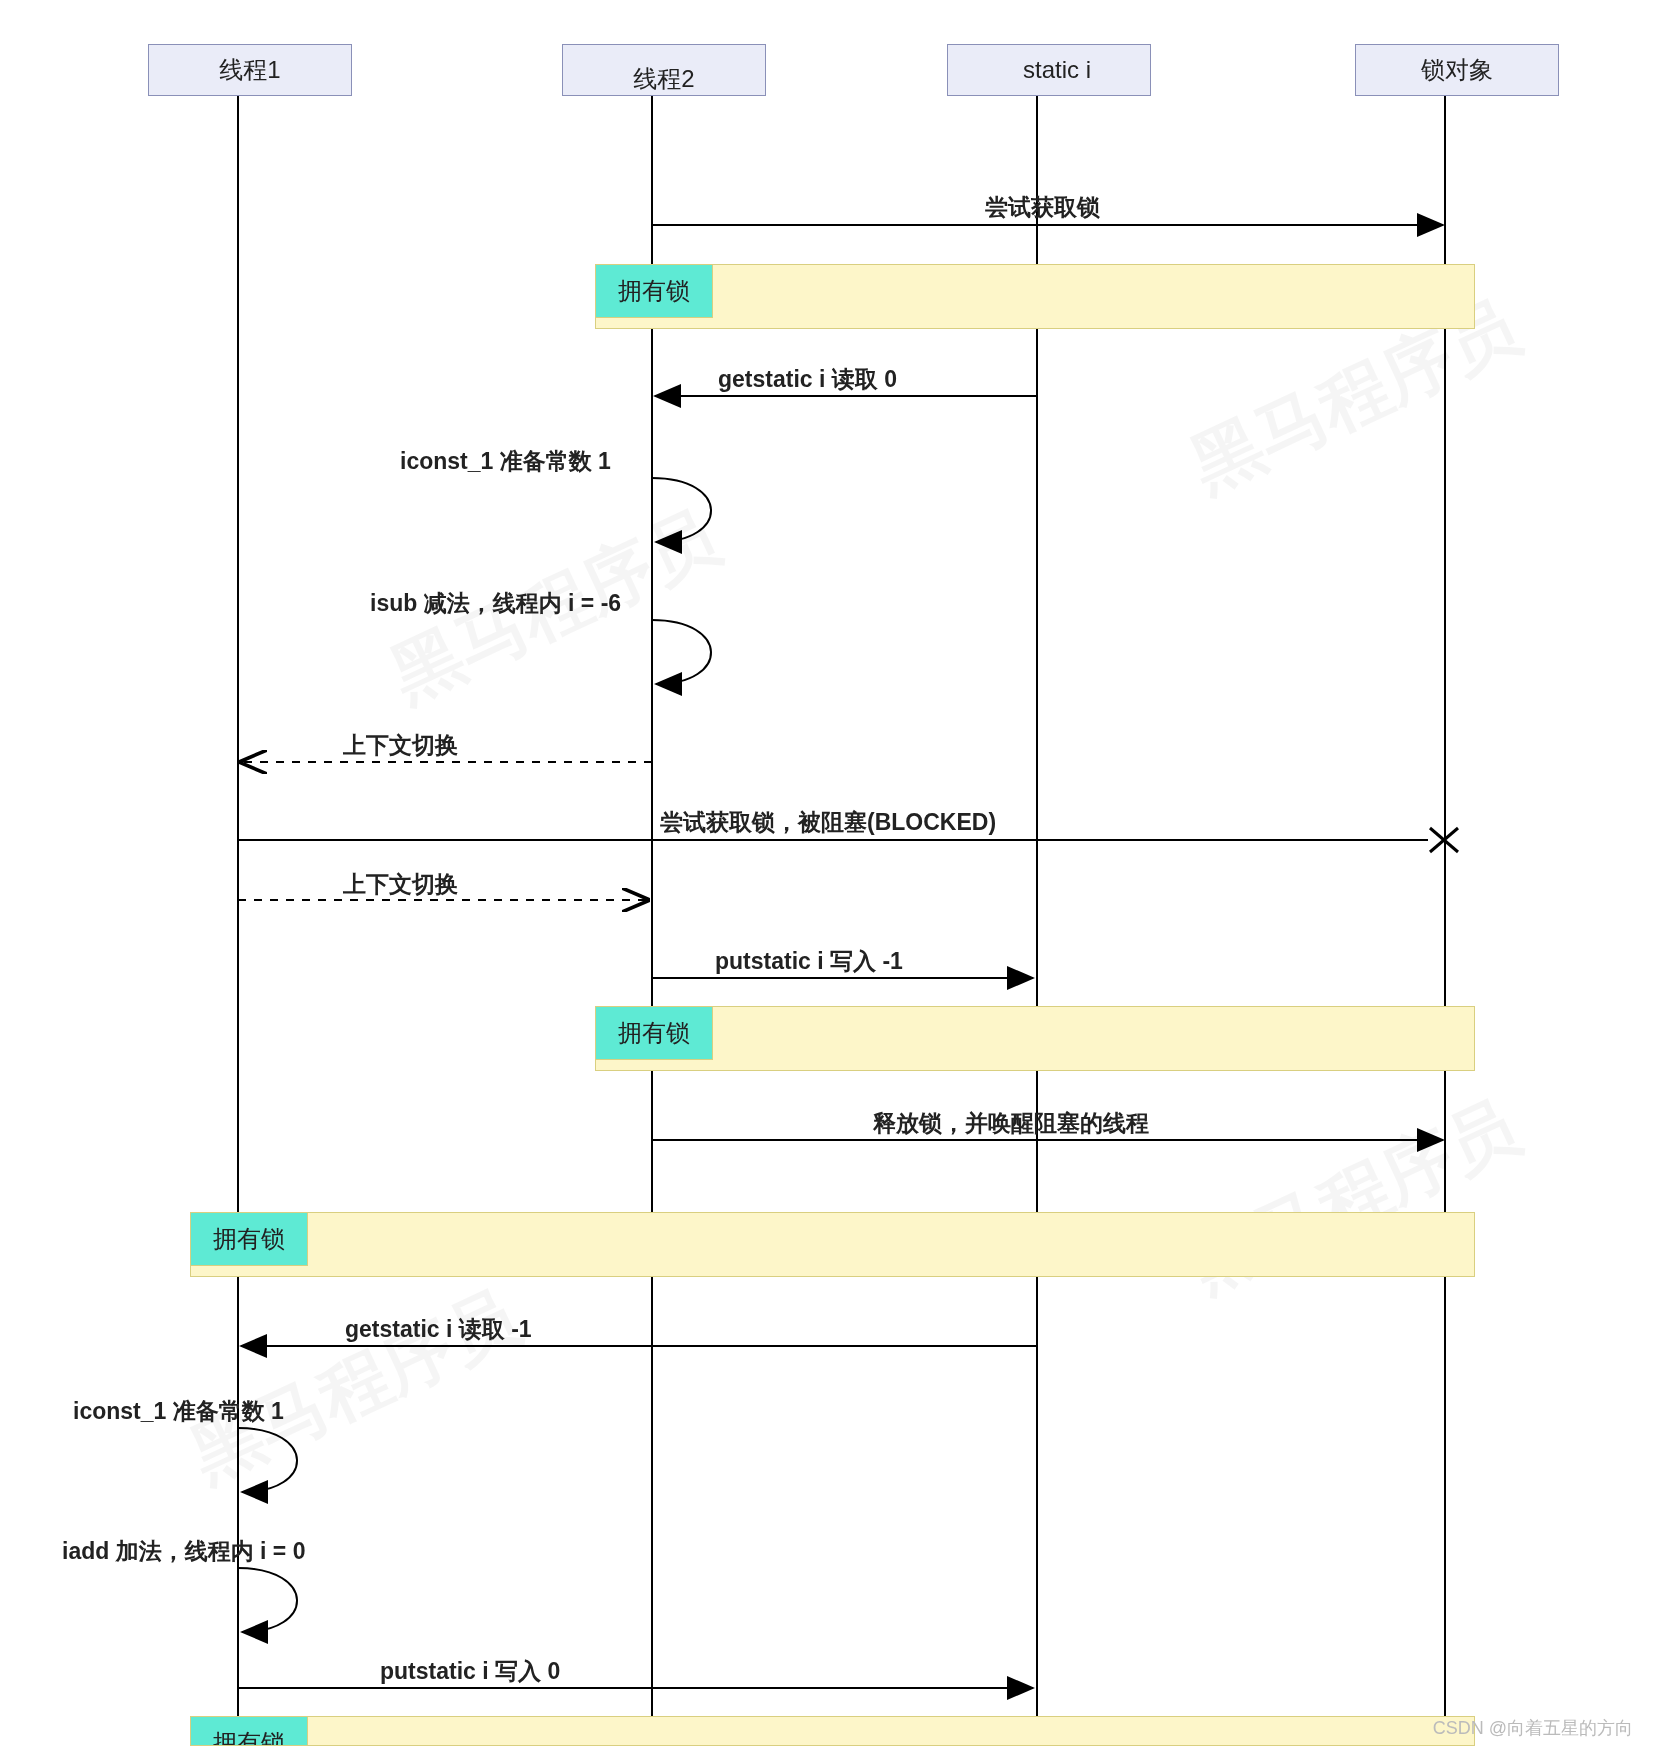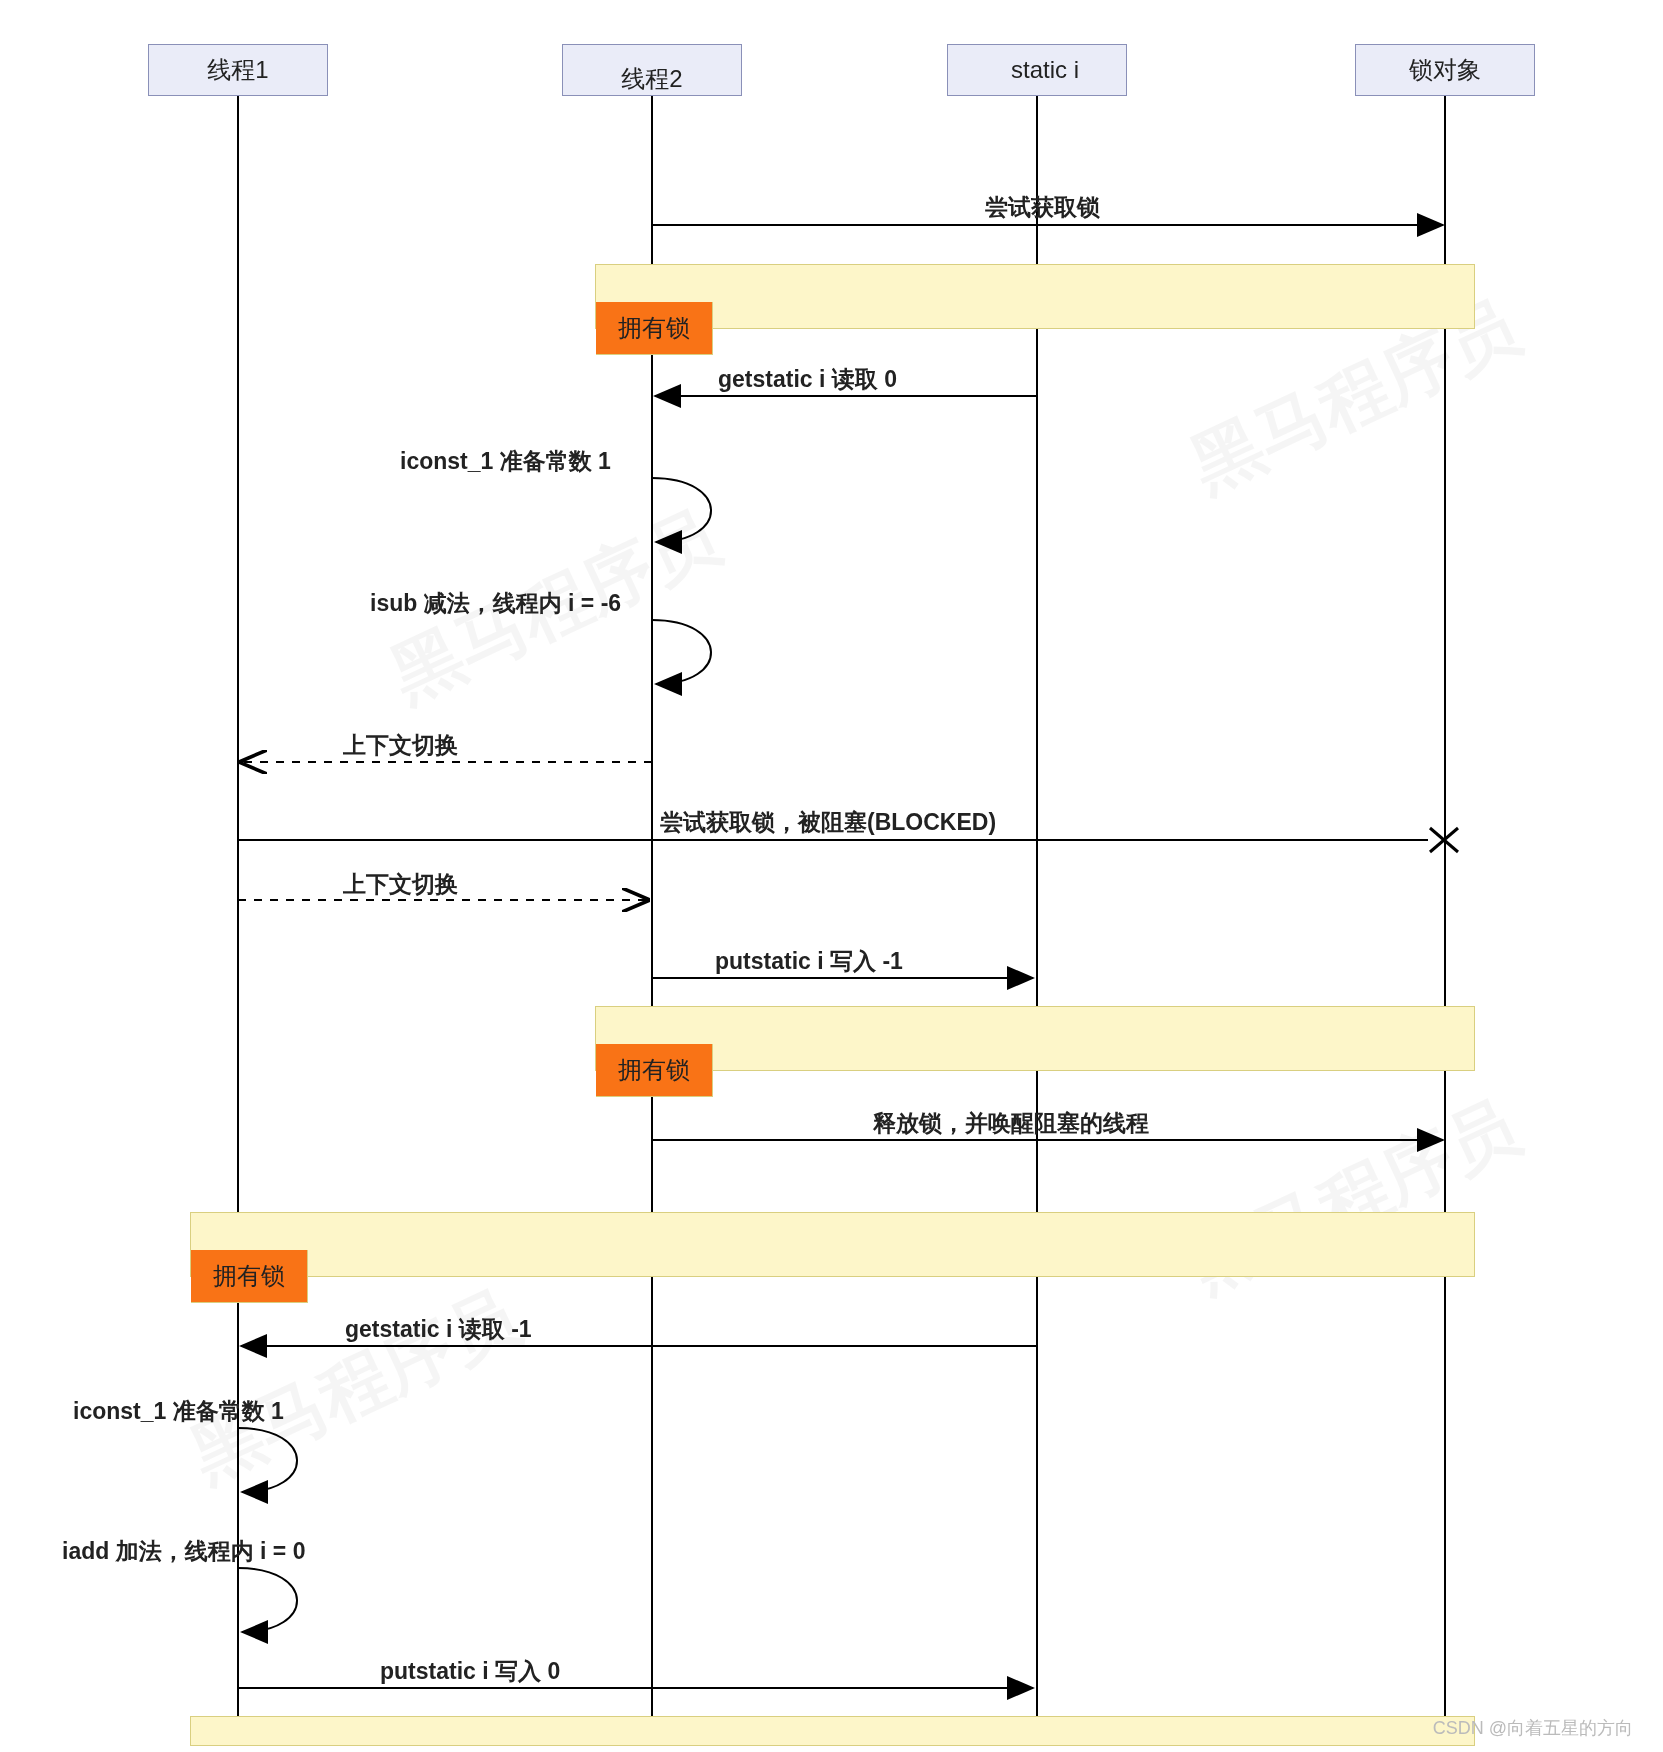--- a/index.html
+++ b/index.html
@@ -1,32 +1,31 @@
 <!DOCTYPE html>
 <html><head>
 <meta charset="utf-8">
 <style>
   * { box-sizing: border-box; }
   body { margin: 0; font-family: Arial, "Microsoft YaHei", sans-serif; background: #fff; }
   .diagram { position: relative; width: 1663px; height: 1752px; }
   .participant-box {
-    position: absolute; top: 44px; width: 180px; height: 52px;
+    position: absolute; top: 44px; width: 204px; height: 52px;
     border: 1.5px solid #8a90b8; background: #eaecf8;
     display: flex; align-items: center; justify-content: center;
     font-size: 24px; color: #222;
   }
   .lifeline { position: absolute; top: 96px; width: 2px; background: #000; height: 1640px; }
   .fragment {
     position: absolute; background: #fdf6c9; border: 1.5px solid #d9cf80;
   }
   .fragment .label {
     display: inline-block; padding: 10px 22px; font-size: 24px; color: #222;
     border-right: 1.5px solid #d9cf80; border-bottom: 1.5px solid #d9cf80;
-    background: #f97316;
-    margin-top: 37px;
+    background: #5eead4;
   }
   .msg-label { position: absolute; font-size: 23px; color: #222; white-space: nowrap; font-weight: bold; }
   .watermark {
     position: absolute; font-size: 70px; color: rgba(0,0,0,0.04);
     transform: rotate(-25deg); pointer-events: none; font-weight: bold;
   }
   .footer { position: absolute; right: 30px; bottom: 12px; font-size: 18px; color: #bbb; }
   svg.arrows { position: absolute; left: 0; top: 0; width: 1663px; height: 1752px; pointer-events: none; }
 </style>
 </head>

